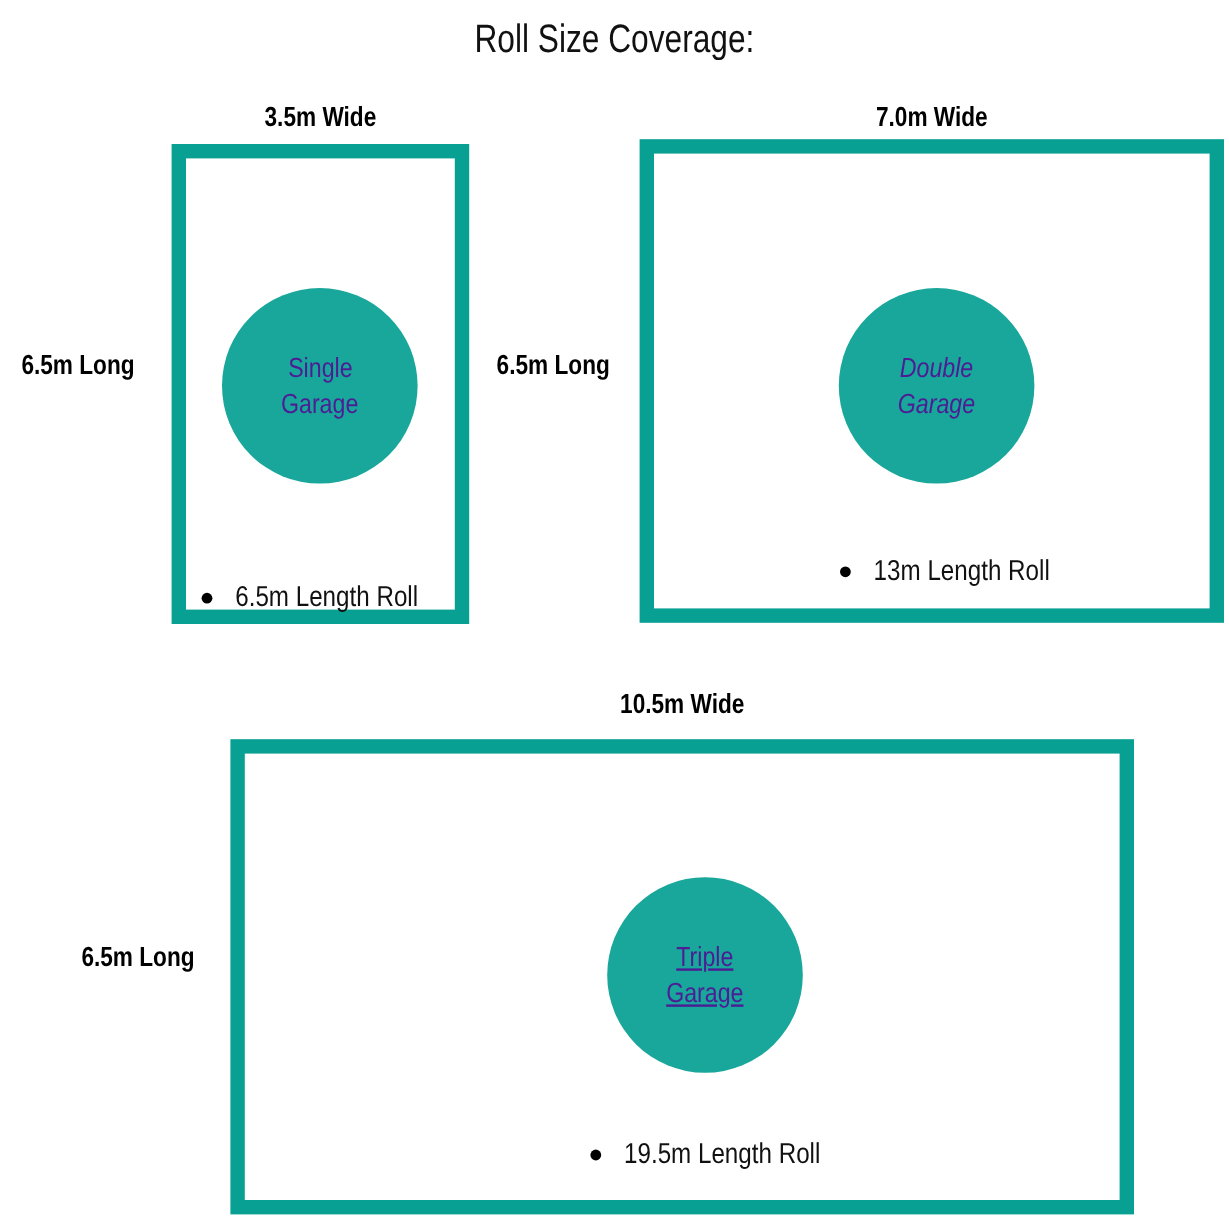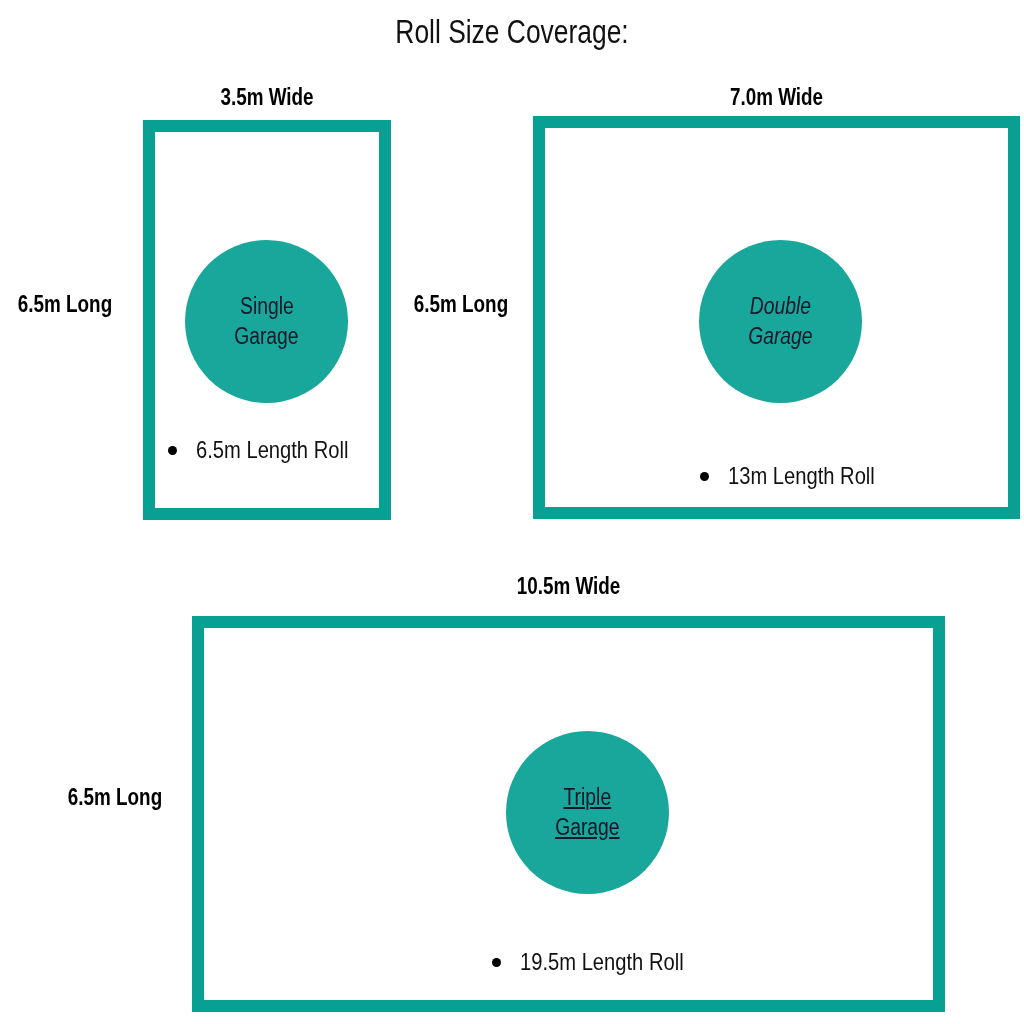--- a/index.html
+++ b/index.html
@@ -56,21 +56,21 @@
   .width-label { transform-origin: center center; text-align: center; }
   .length-label { transform-origin: center center; text-align: center; }
 
   .circle {
     position: absolute;
     border-radius: 50%;
     display: flex;
     flex-direction: column;
     align-items: center;
     justify-content: center;
-    color: #0f172a;
+    color: #4c1d95;
     line-height: 1.30;
     text-align: center;
   }
   .circle span {
     display: block;
     font-size: 23px;
     font-weight: 400;
     transform: scaleX(0.84);
     white-space: nowrap;
   }
@@ -109,21 +109,21 @@
 
   <div class="length-label" style="left:2px; top:291px; width:126px;">6.5m Long</div>
 
   <div class="box" style="left:143px; top:120px; width:248px; height:400px; border:12px solid #07A093;"></div>
 
   <div class="circle" style="left:185px; top:240px; width:163px; height:163px; background:#18A79A;">
     <span>Single</span>
     <span>Garage</span>
   </div>
 
-  <div class="bullet-row" style="left:168px; top:436px;">
+  <div class="bullet-row" style="left:168px; top:484px;">
     <span class="bullet-dot"></span>
     <span class="bullet-text">6.5m Length Roll</span>
   </div>
 </div>
 
 <div class="garage-group">
 
   <div class="width-label" style="left:533px; top:84px; width:487px;">7.0m Wide</div>
 
   <div class="length-label" style="left:398px; top:291px; width:126px;">6.5m Long</div>

